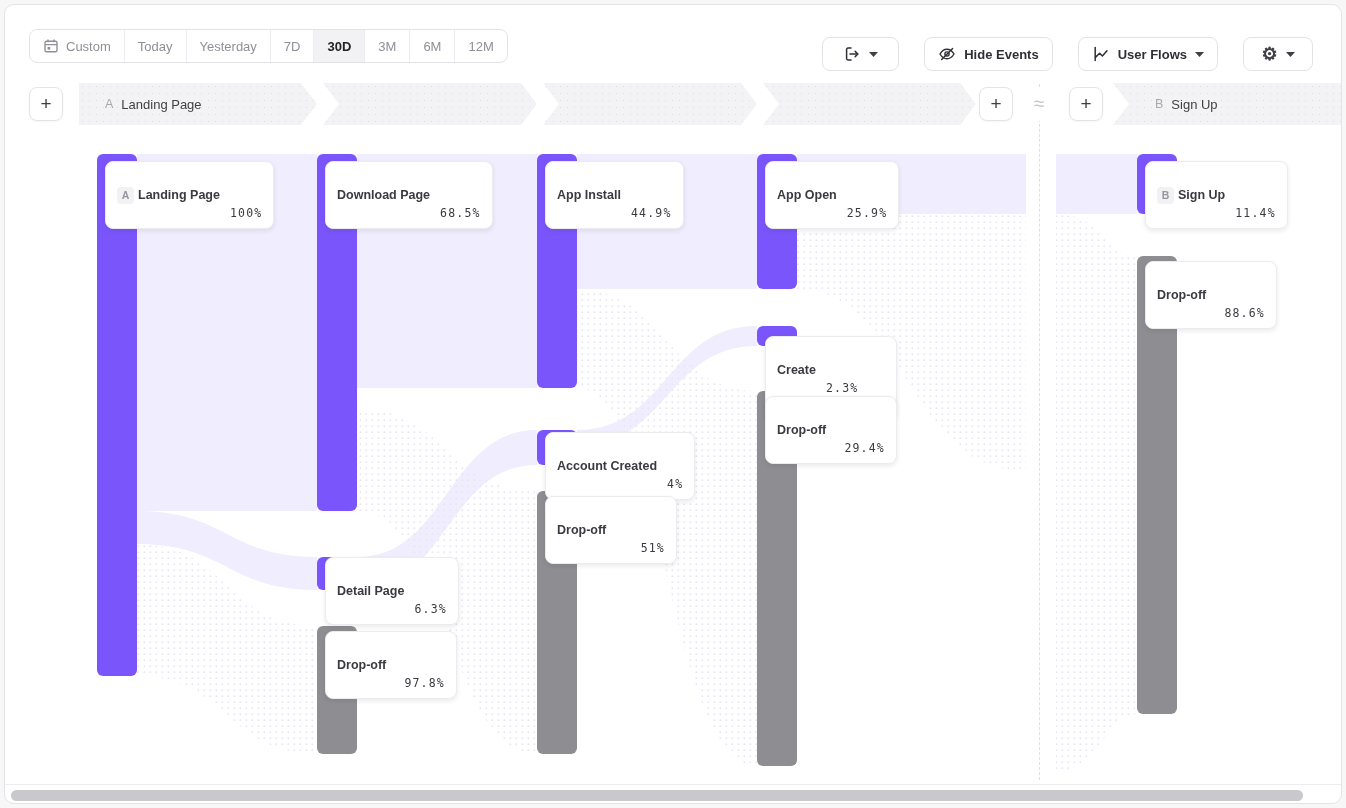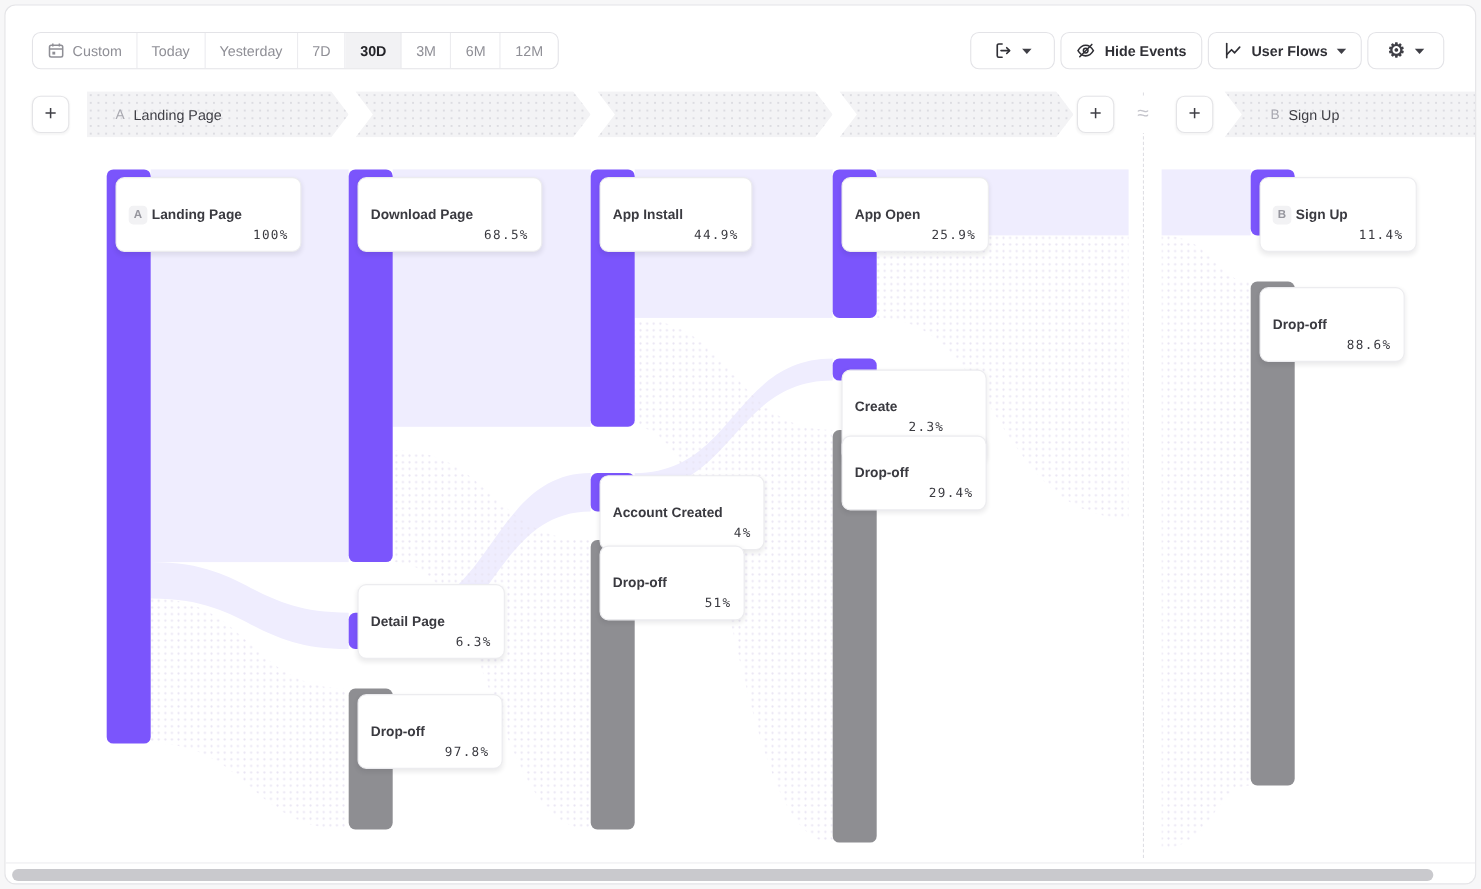--- a/index.html
+++ b/index.html
@@ -4,21 +4,21 @@
 <style>
   * { margin:0; padding:0; box-sizing:border-box; }
   html,body { width:1346px; height:808px; background:#f7f7f8; font-family:"Liberation Sans", sans-serif; overflow:hidden; }
   .card { position:absolute; left:4px; top:4px; width:1338px; height:800px; background:#fff; border:1px solid #e4e4e7; border-radius:10px; overflow:hidden; }
 
   
   .dategroup { position:absolute; left:24px; top:24px; height:34px; display:flex; align-items:stretch; background:#fff; border:1px solid #e3e3e7; border-radius:8px; overflow:hidden; }
   .dateitem { display:flex; align-items:center; gap:7px; padding:0 13px; font-size:13px; color:#8f8f96; border-right:1px solid #ececef; cursor:pointer; white-space:nowrap; }
   .dateitem:last-child { border-right:none;align-items:center; }
   .dateitem.active { background:#f2f2f4; color:#232328; font-weight:700; }
-  .rightbtns { position:absolute; right:28px; top:24px; height:42px; display:flex; gap:5px; }
+  .rightbtns { position:absolute; right:28px; top:24px; height:42px; display:flex; gap:25px;align-items:flex-end; }
   .tbtn { display:flex; align-items:center; justify-content:center; gap:8px; height:34px; padding:0 13px; background:#fff; border:1px solid #e3e3e7; border-radius:8px; font-size:13px; font-weight:600; color:#2f2f35; cursor:pointer; }
   .gearglyph { font-size:18px; line-height:1; color:#3f3f46; }
 
   
   .seg { position:absolute; top:78px; height:42px; background-color:#f3f3f5;
          background-image:radial-gradient(#dcdce1 0.8px, transparent 0.9px); background-size:7px 7px; }
   .seg.first { clip-path:polygon(0 0, calc(100% - 16px) 0, 100% 50%, calc(100% - 16px) 100%, 0 100%); }
   .seg.mid   { clip-path:polygon(0 0, calc(100% - 16px) 0, 100% 50%, calc(100% - 16px) 100%, 0 100%, 16px 50%); }
   .seg.last  { clip-path:polygon(0 0, 100% 0, 100% 100%, 0 100%, 16px 50%); }
   .steplabel { position:absolute; top:78px; height:42px; display:flex; align-items:center; gap:8px; font-size:13px; z-index:3; }
@@ -218,21 +218,21 @@
     <span class="npct">29.4%</span>
   </div>
   <div class="nodecard" style="left:540px; top:427px;">
     <span class="nname">Account Created</span>
     <span class="npct">4%</span>
   </div>
   <div class="nodecard" style="left:540px; top:491px;">
     <span class="nname">Drop-off</span>
     <span class="npct">51%</span>
   </div>
-  <div class="nodecard" style="left:320px; top:526px;">
+  <div class="nodecard" style="left:320px; top:552px;">
     <span class="nname">Detail Page</span>
     <span class="npct">6.3%</span>
   </div>
   <div class="nodecard" style="left:320px; top:626px;">
     <span class="nname">Drop-off</span>
     <span class="npct">97.8%</span>
   </div>
   <div class="nodecard" style="left:1140px; top:156px;">
     <span class="nname">
         <span class="nbadge">B</span>

